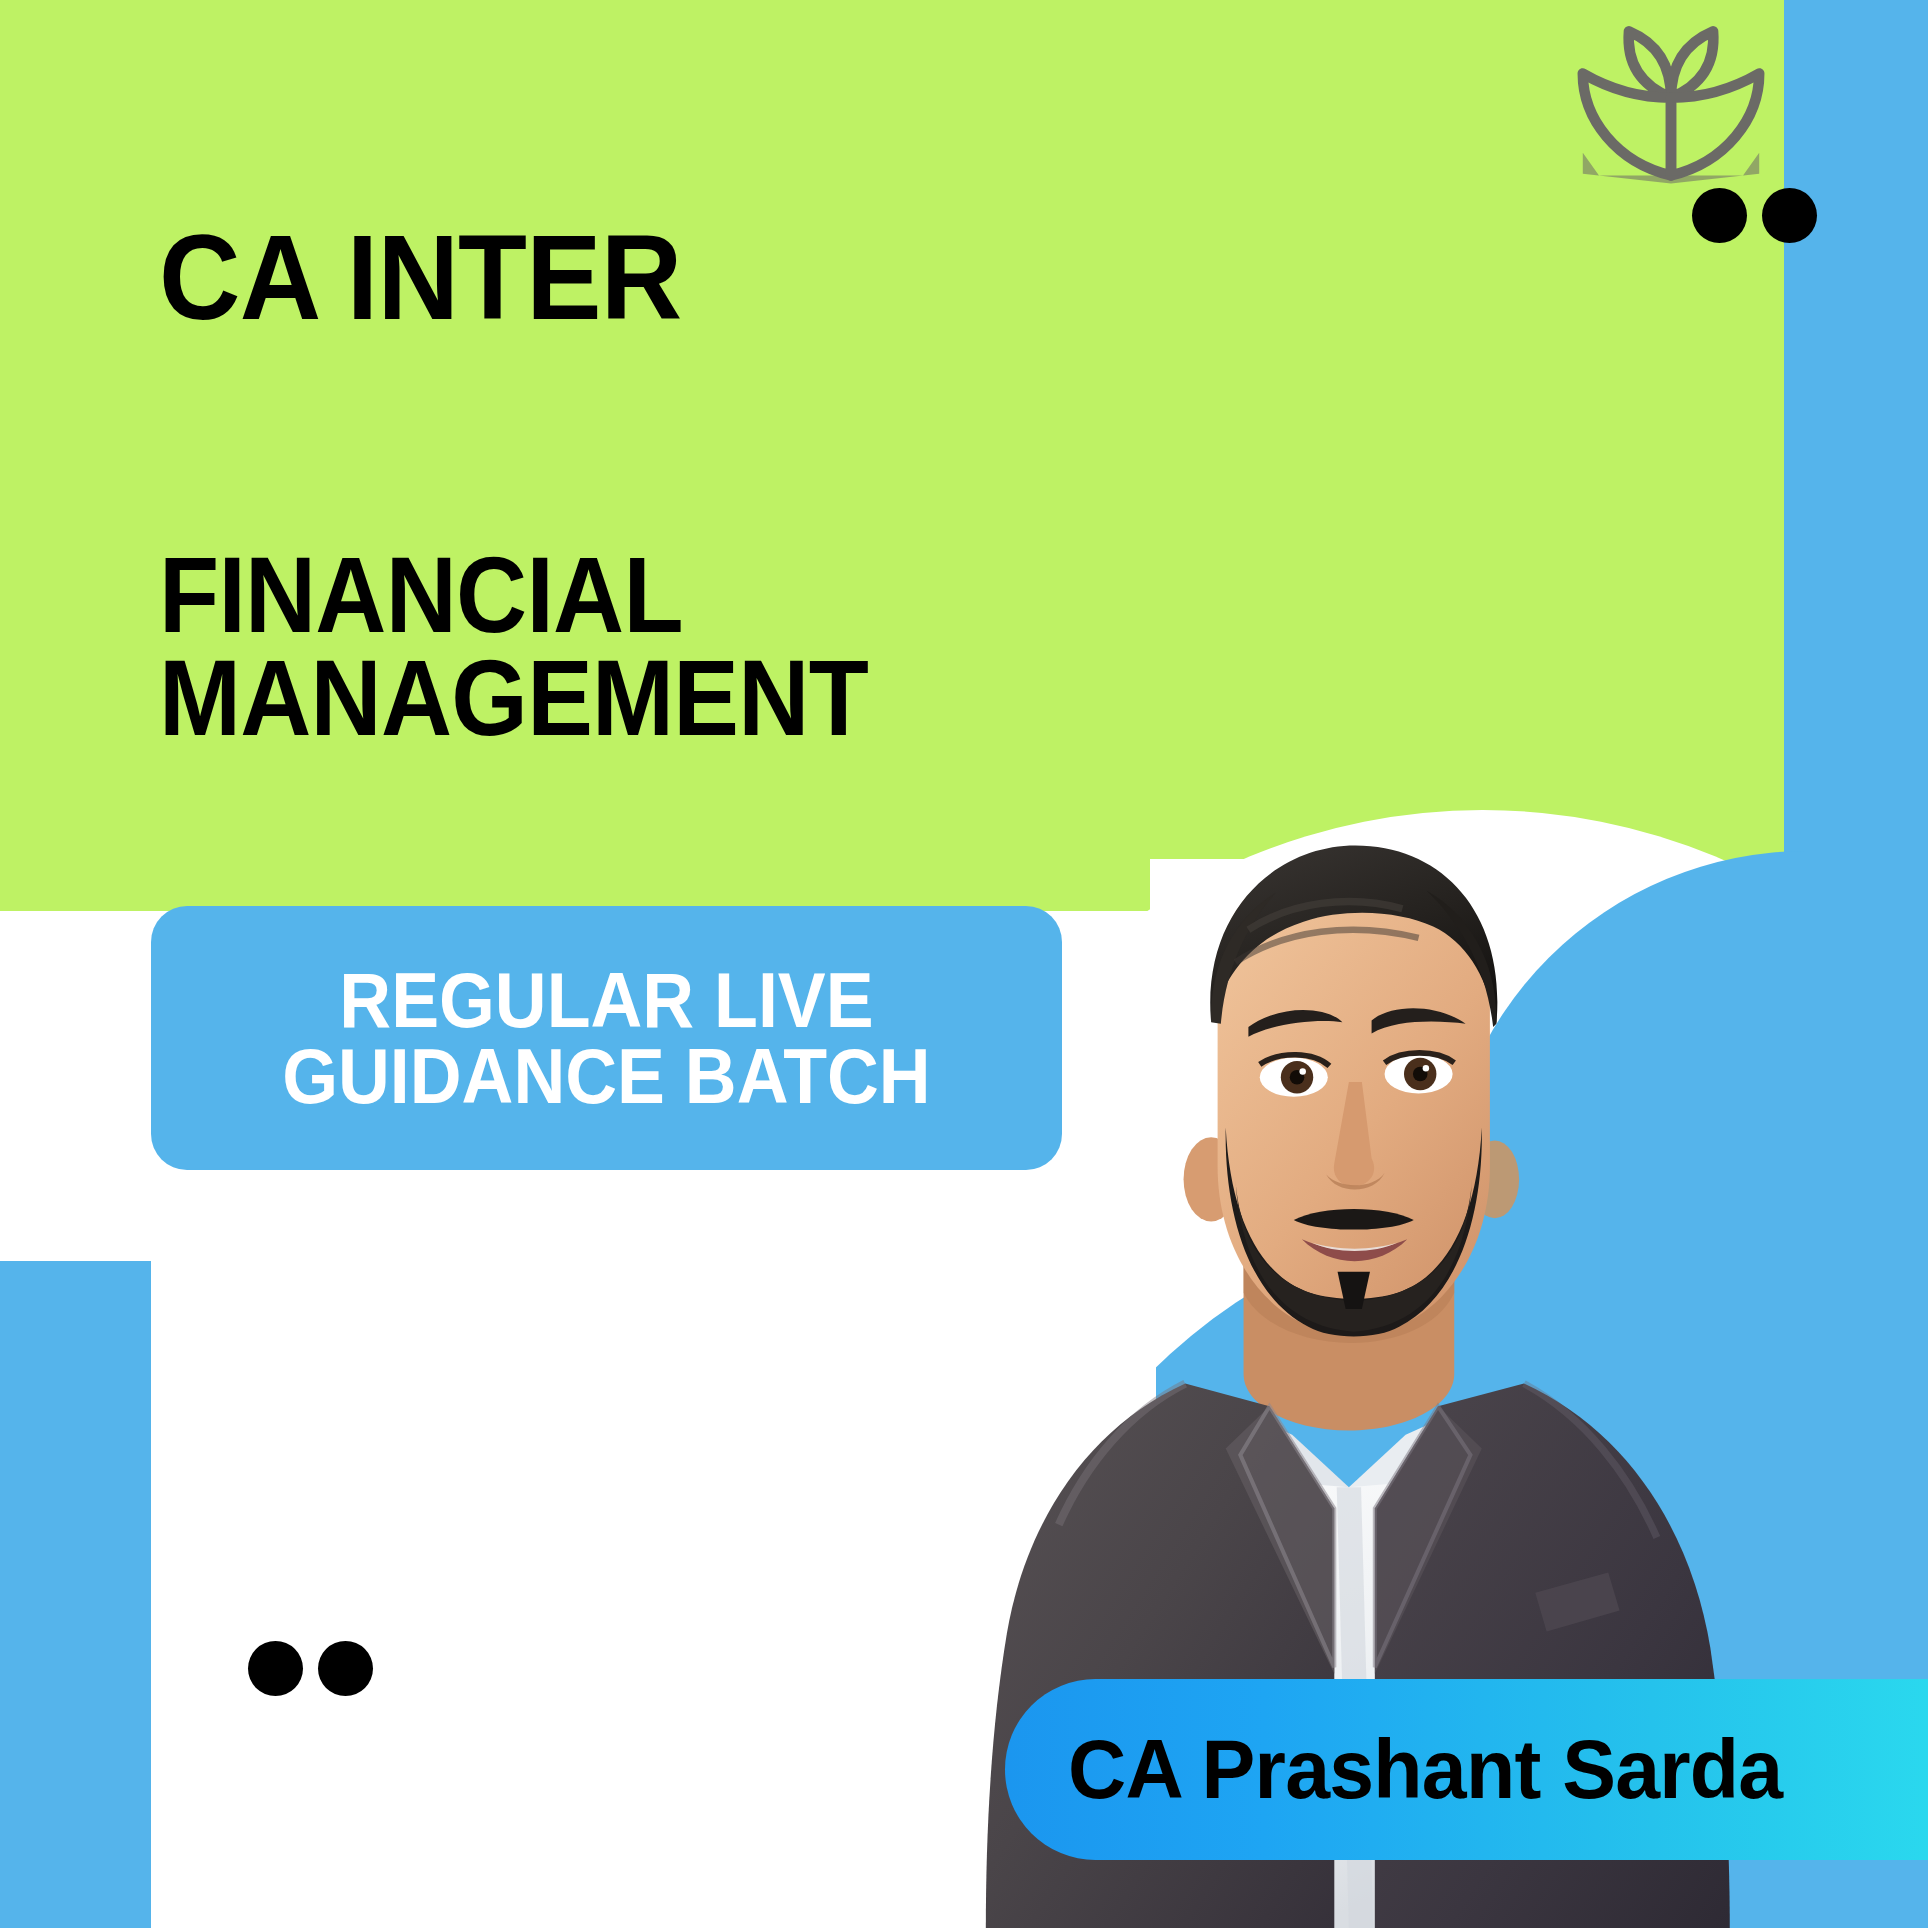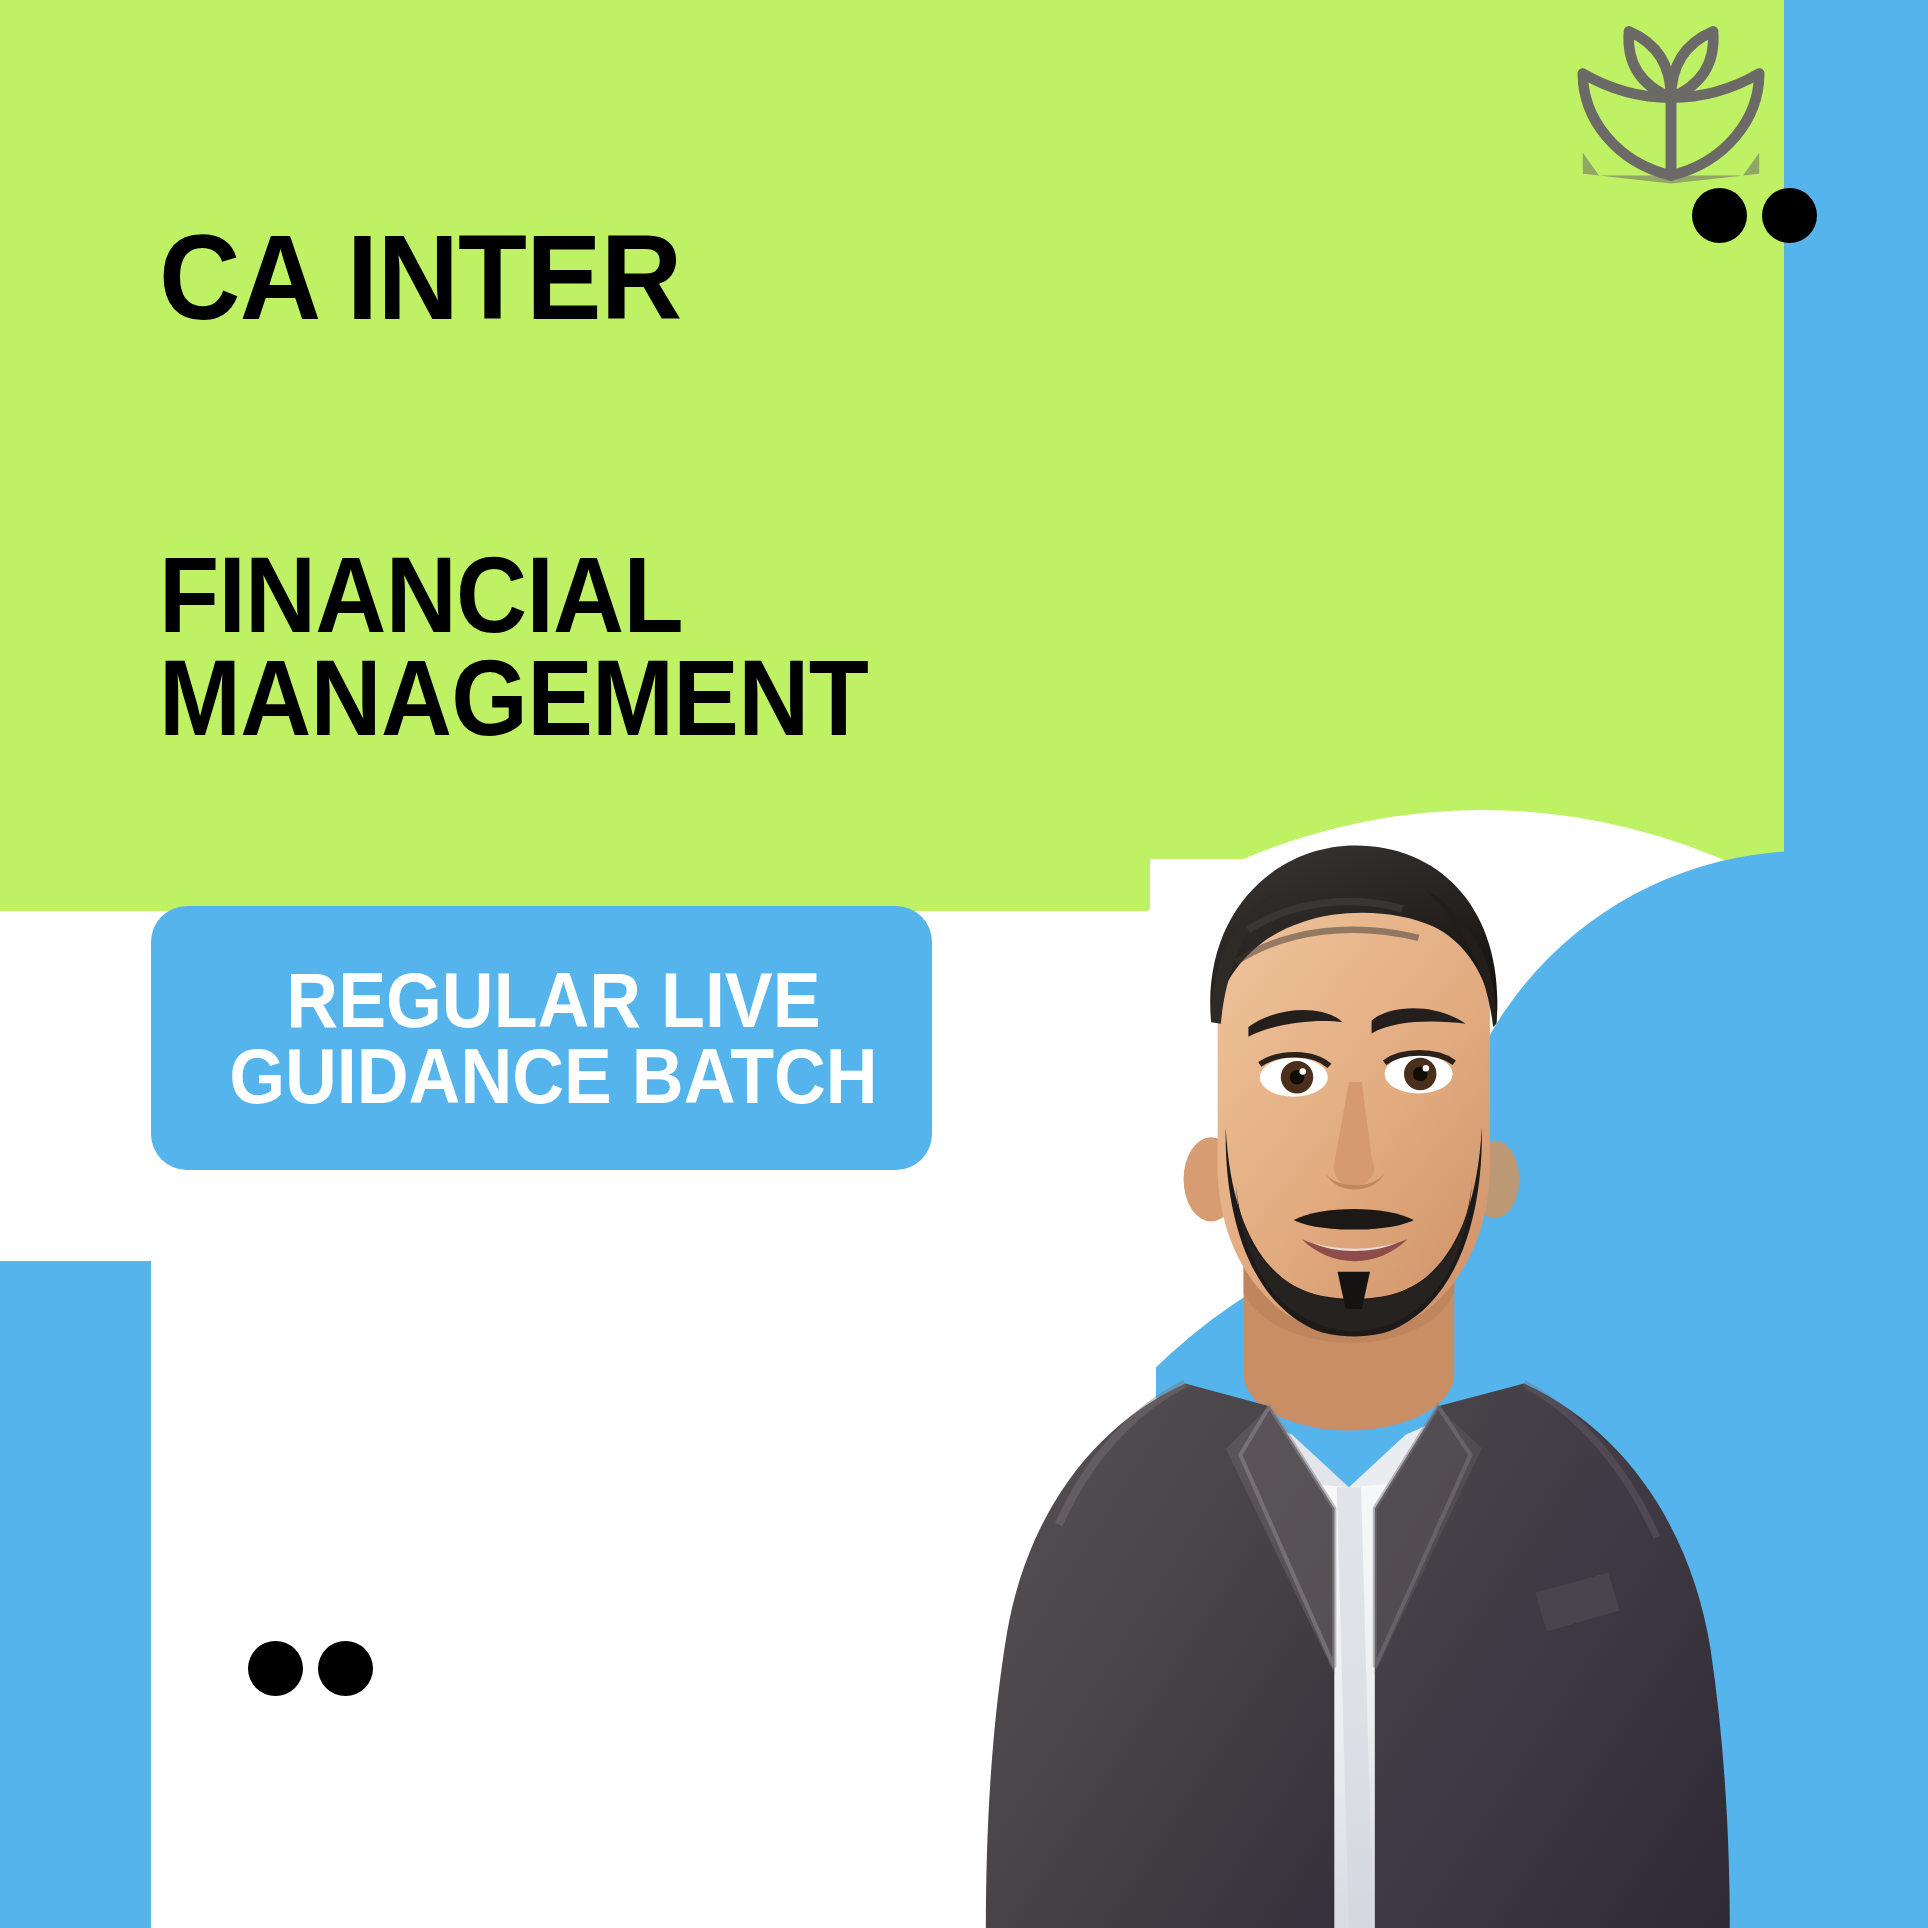--- a/index.html
+++ b/index.html
@@ -143,28 +143,27 @@
     transform: scaleX(0.92);
     transform-origin: left top;
   }
   .subject .line { display: block; white-space: nowrap; }
 
   
   .badge {
     position: absolute;
     left: 151px;
     top: 906px;
-    width: 757px;
+    width: 911px;
     height: 264px;
     background: #55b4eb;
     border-radius: 36px;
     display: flex;
     align-items: center;
     justify-content: center;
-    padding-left: 24px;
   }
   .badge-text {
     color: #ffffff;
     font-size: 78px;
     font-weight: 700;
     line-height: 0.98;
     text-align: center;
     letter-spacing: 0px;
     transform: scaleX(0.92);
   }
@@ -339,15 +338,18 @@
       <path d="M346 112 C398 78 470 68 536 86" fill="none" stroke="#45403a" stroke-width="9" opacity="0.6"></path>
       <path d="M330 152 C392 112 474 102 556 122" fill="none" stroke="#3b3631" stroke-width="8" opacity="0.5"></path>
     </svg>
   </div>
 
   <div class="dot-pair dots-bottom">
     <span class="dot"></span>
     <span class="dot"></span>
   </div>
 
+  <div class="instructor-banner">
+    <span class="instructor-name">CA Prashant Sarda</span>
+  </div>
 
 </div>
 
 
 </body></html>

